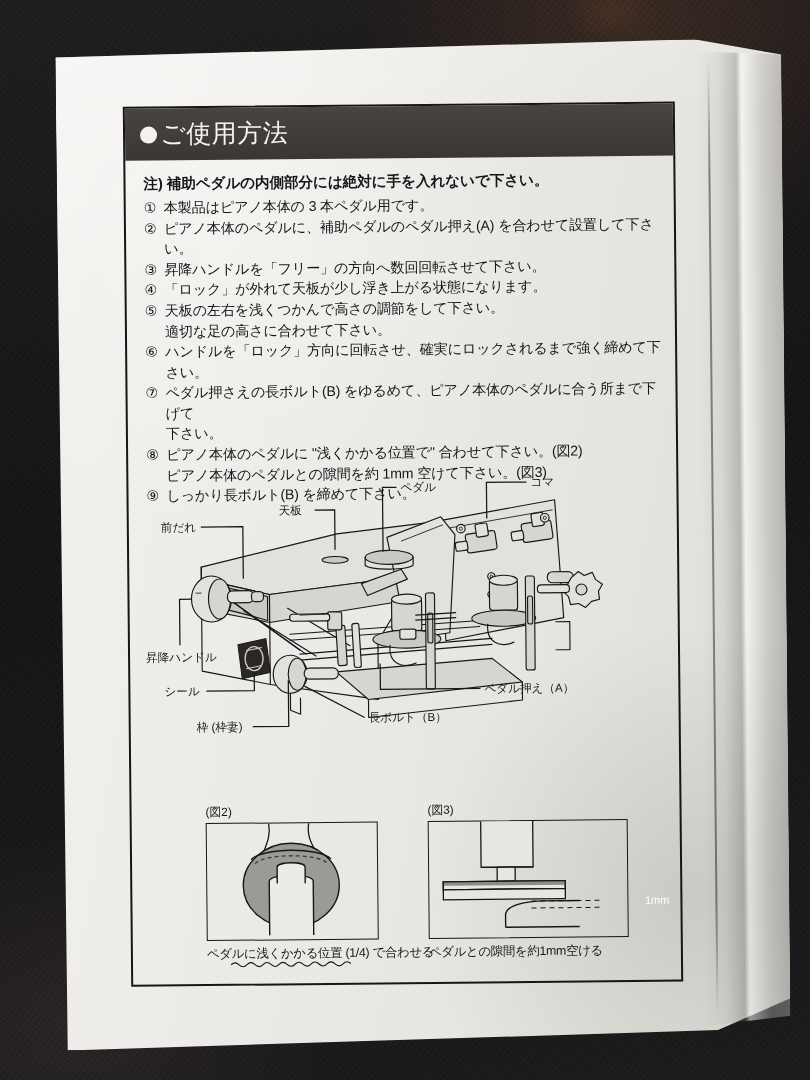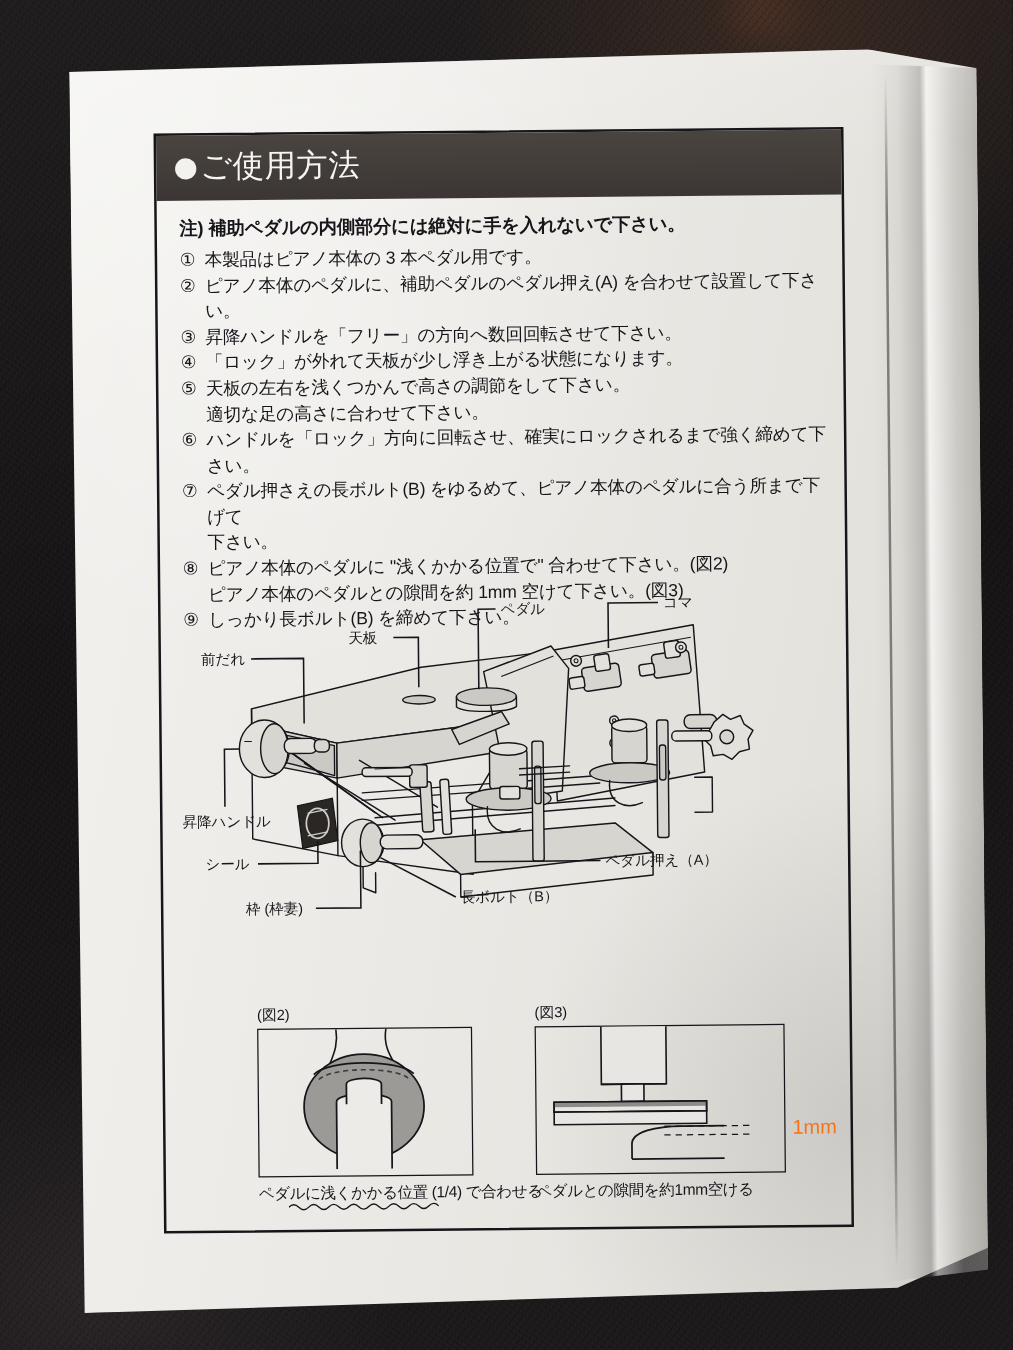--- a/index.html
+++ b/index.html
@@ -395,21 +395,21 @@
                 <rect x="14" y="60" width="122" height="8" fill="none" stroke="#16161a" stroke-width="1.3"></rect>
                 <rect x="14" y="68" width="122" height="10" fill="#e8e6e2" stroke="#16161a" stroke-width="1.3"></rect>
 
                 <path d="M76 106 L76 94 C76 84 96 80 116 80 L150 80" stroke="#16161a" stroke-width="1.4" fill="none"></path>
                 <path d="M76 106 L150 106" stroke="#16161a" stroke-width="1.4"></path>
 
                 <path d="M102 80 L170 80" stroke="#16161a" stroke-width="1" stroke-dasharray="5 4"></path>
                 <path d="M102 87 L170 87" stroke="#16161a" stroke-width="1" stroke-dasharray="5 4"></path>
               </g>
             </svg>
-            <span style="position:absolute;right:-42px;top:74px;font-size:16px;color:#f97316;">1mm</span>
+            <span style="position:absolute;right:-42px;top:74px;font-size:11px;color:#ffffff;">1mm</span>
           </div>
           <div class="figcap">ペダルとの隙間を約1mm空ける</div>
         </div>
 
       </div>
     </div>
   </div>
 </div>
 
 </body></html>

